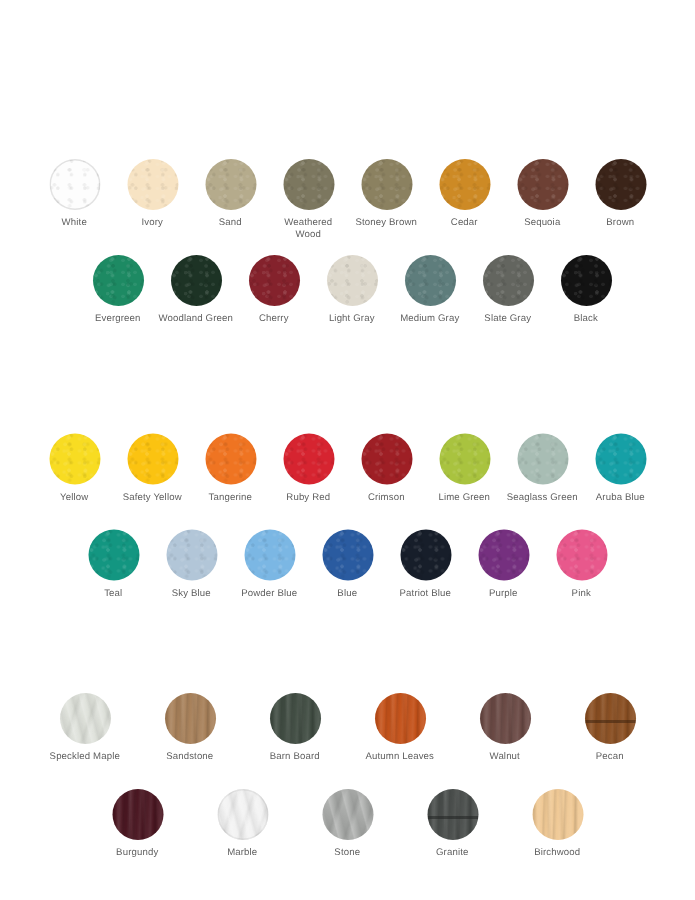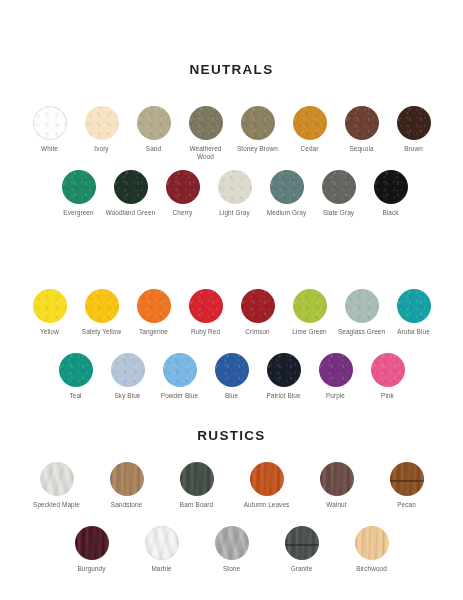--- a/index.html
+++ b/index.html
@@ -147,21 +147,20 @@
 
   #rustics-row-1 .swatch-cell { width: 70px; }
   #rustics-row-2 .swatch-cell { width: 70px; }
   #rustics-row-2 { padding-left: 0px; }
 </style>
 </head>
 <body>
 
 <div class="page">
 
-  <h2 class="section-title" id="neutrals-title">NEUTRALS</h2>
 
   <div class="swatch-row" id="neutrals-row-1">
       <div class="swatch-cell">
         <div class="swatch bordered" style="background: rgb(253, 253, 253);">
           <span class="grain"></span>
         </div>
         <div class="swatch-label">White</div>
       </div>
       <div class="swatch-cell">
         <div class="swatch" style="background: rgb(247, 227, 195);">
@@ -343,21 +342,20 @@
         <div class="swatch-label">Purple</div>
       </div>
       <div class="swatch-cell">
         <div class="swatch" style="background: rgb(232, 88, 140);">
           <span class="grain"></span>
         </div>
         <div class="swatch-label">Pink</div>
       </div>
     </div>
 
-  <h2 class="section-title" id="rustics-title">RUSTICS</h2>
 
   <div class="swatch-row" id="rustics-row-1">
       <div class="swatch-cell">
         <div class="swatch" style="background: rgb(221, 224, 217);">
           <span class="stone"></span>
         </div>
         <div class="swatch-label">Speckled Maple</div>
       </div>
       <div class="swatch-cell">
         <div class="swatch" style="background: rgb(168, 129, 90);">

